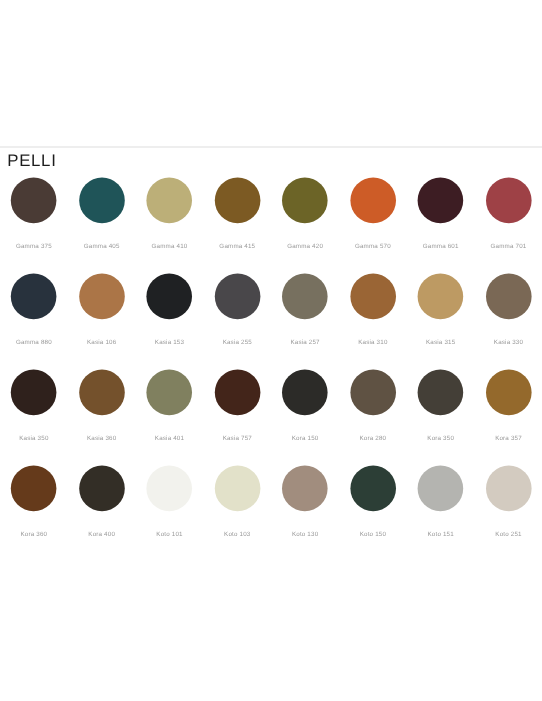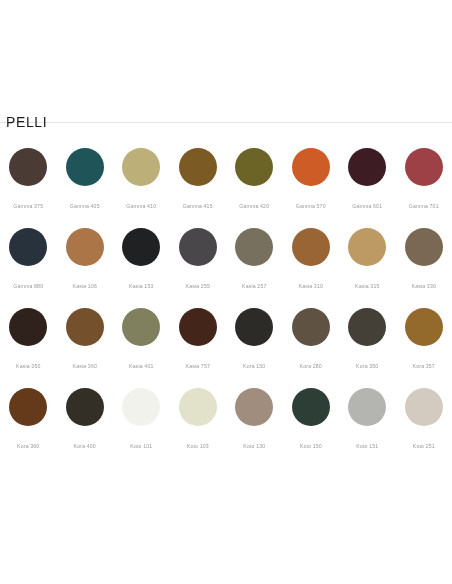--- a/index.html
+++ b/index.html
@@ -23,21 +23,21 @@
   .header-rule {
     position: absolute;
     top: 122px;
     left: 0;
     width: 452px;
     height: 1px;
     background: #e3e3e3;
   }
   .section-title {
     position: absolute;
-    top: 114px;
+    top: 125px;
     left: 6px;
     font-size: 14px;
     font-weight: 400;
     letter-spacing: 0.6px;
     color: #1c1c1c;
     font-family: "Liberation Sans", sans-serif;
     line-height: 16px;
   }
   .swatch-grid {
     position: absolute;

